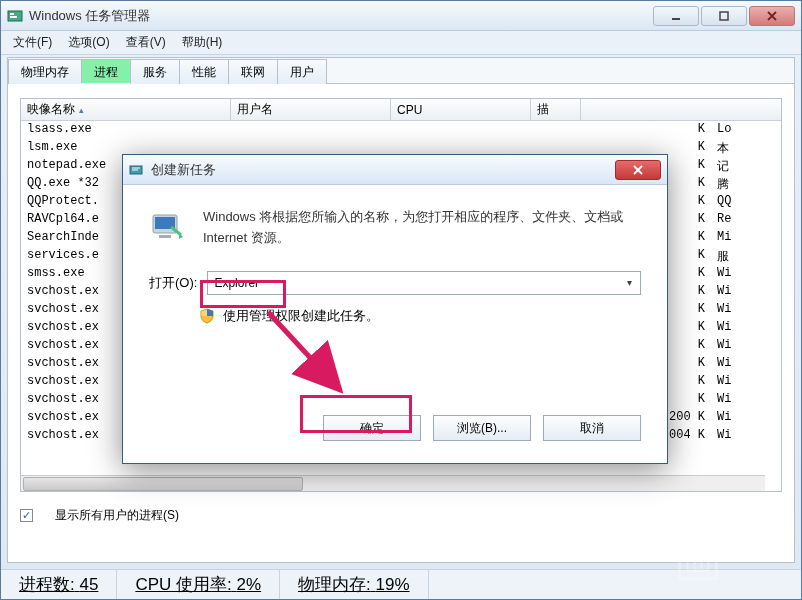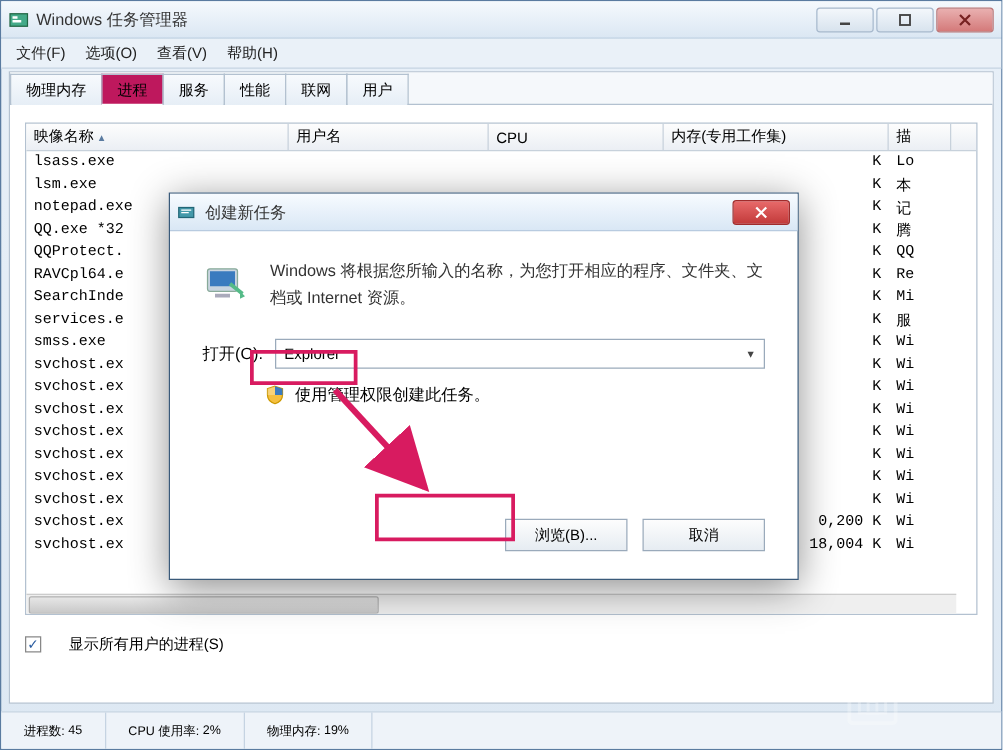--- a/index.html
+++ b/index.html
@@ -14,21 +14,21 @@
 .window-ctrl { width: 46px; height: 20px; display: flex; align-items: center; justify-content: center; border: 1px solid #a6b8cc; background: linear-gradient(#f3f7fb,#d8e3ee); border-radius: 3px; margin-left: 2px; cursor: pointer; }
 .window-ctrl.close { background: linear-gradient(#e9b0b0,#d47a7a); border-color:#b77; }
 .window-ctrl svg { width: 12px; height: 12px; }
 
 .menubar { height: 24px; display: flex; align-items: center; padding: 0 4px; background: #eaf1f8; border-bottom: 1px solid #c5d3e2; }
 .menubar-item { padding: 2px 8px; font-size: 12px; color: #222; cursor: pointer; }
 
 .content-area { position: absolute; top: 56px; left: 6px; right: 6px; bottom: 36px; background: #fff; border: 1px solid #b3c1d0; }
 .tabs { display: flex; height: 26px; background: #f5f8fb; border-bottom: 1px solid #b3c1d0; }
 .tab { padding: 4px 12px; border: 1px solid #b3c1d0; border-bottom: none; margin-right: -1px; background: linear-gradient(#f7fafd,#e6eef6); font-size: 12px; cursor: pointer; position: relative; top: 1px; }
-.tab.active { background: #be185d; border-bottom: 1px solid #fff; font-weight: 500; font-family: Liberation Mono, monospace; }
+.tab.active { background: #86efac; border-bottom: 1px solid #fff; font-weight: 500; font-family: Liberation Mono, monospace; }
 
 .table-wrap { position: absolute; top: 40px; left: 12px; right: 12px; bottom: 70px; border: 1px solid #b3c1d0; background: #fff; overflow: hidden; }
 .table-header { display: flex; height: 22px; background: linear-gradient(#fdfdfd,#ebeff4); border-bottom: 1px solid #c7d1db; }
 .th { border-right: 1px solid #c7d1db; padding: 3px 6px; font-size: 12px; overflow: hidden; white-space: nowrap; display:flex; align-items:center; }
 .th.sortable::after { content: "▴"; font-size: 9px; margin-left: 4px; color: #5a7ba0; }
 .table-body { font-family: Consolas, "Courier New", monospace; font-size: 12px; }
 .tr { display: flex; height: 18px; }
 .td { padding: 1px 6px; overflow: hidden; white-space: nowrap; }
 
 .col-name { width: 210px; }
@@ -38,24 +38,24 @@
 .col-desc { width: 50px; }
 
 .scrollbar-h { position: absolute; bottom: 0; left: 0; right: 16px; height: 16px; background: #efefef; border-top: 1px solid #ccc; }
 .scrollbar-thumb-h { height: 14px; width: 280px; background: linear-gradient(#e6e6e6,#c9c9c9); border: 1px solid #b0b0b0; border-radius: 2px; position: absolute; left: 2px; top: 1px; }
 
 .footer-row { position: absolute; left: 12px; right: 12px; bottom: 38px; display: flex; align-items: center; gap: 22px; }
 .checkbox { width: 13px; height: 13px; border: 1px solid #888; background: #fff; display: inline-flex; align-items: center; justify-content: center; }
 .checkbox.checked::after { content: "✓"; font-size: 11px; color: #2a5ca0; }
 
 .statusbar { position: absolute; left: 0; right: 0; bottom: 0; height: 30px; background: #eef3f9; border-top: 1px solid #c5d3e2; display: flex; align-items: center; }
-.status-cell { padding: 0 18px; border-right: 1px solid #c5d3e2; height: 100%; display: flex; align-items: center; font-size: 10px; }
-
-
-.dialog { position: absolute; top: 154px; left: 122px; width: 504px; height: 310px; background: #fff; border: 1px solid #3a5a7a; box-shadow: 0 6px 30px rgba(0,0,0,.45); z-index: 10; margin-left: 13px; }
+.status-cell { padding: 0 18px; border-right: 1px solid #c5d3e2; height: 100%; display: flex; align-items: center; font-size: 17px; text-decoration: underline; }
+
+
+.dialog { position: absolute; top: 154px; left: 122px; width: 546px; height: 310px; background: #fff; border: 1px solid #3a5a7a; box-shadow: 0 6px 30px rgba(0,0,0,.45); z-index: 10; }
 .dialog-titlebar { height: 30px; background: linear-gradient(#f7fbff,#d9e7f5); display: flex; align-items: center; padding: 0 6px; border-bottom: 1px solid #b8cbe0; }
 .dialog-close { width: 46px; height: 20px; background: linear-gradient(#e86a6a,#c23a3a); border: 1px solid #a02b2b; border-radius: 3px; display:flex; align-items:center; justify-content:center; cursor:pointer; }
 .dialog-body { padding: 22px 26px; position: relative; height: calc(100% - 30px); display:flex; flex-direction:column; }
 .dialog-msg-row { display:flex; gap:18px; margin-bottom:22px; }
 .run-icon { width:36px; height:36px; flex:0 0 36px; }
 .dialog-msg { font-size: 13px; color: #333; line-height: 1.6; }
 .open-row { display:flex; align-items:center; gap:10px; margin-bottom:12px; }
 .open-label { font-size:13px; }
 .combo { flex:1; height:24px; border:1px solid #9aaabb; position:relative; display:flex; align-items:center; padding:0 6px; background:#fff; }
 .combo::after { content: "▾"; position:absolute; right:8px; font-size:10px; color:#444; }
@@ -122,21 +122,20 @@
       <div class="tab">性能</div>
       <div class="tab">联网</div>
       <div class="tab">用户</div>
     </div>
 
     <div class="table-wrap">
       <div class="table-header">
         <div class="th col-name sortable">映像名称</div>
         <div class="th col-user">用户名</div>
         <div class="th col-cpu">CPU</div>
-        <div class="th col-mem">内存(专用工作集)</div>
         <div class="th col-desc">描</div>
       </div>
       <div class="table-body" id="table-body">
           <div class="tr">
             <div class="td col-name">lsass.exe</div>
             <div class="td col-user"></div>
             <div class="td col-cpu"></div>
             <div class="td col-mem">K</div>
             <div class="td col-desc">Lo</div>
           </div>
@@ -325,20 +324,21 @@
       <span class="shield-icon">
         <svg viewBox="0 0 16 16">
             <path d="M8 1 L14 3 V8 C14 12 11 14 8 15 C5 14 2 12 2 8 V3 Z" fill="#f5c040" stroke="#c90"></path>
             <path d="M8 1 L14 3 V8 L8 8 Z" fill="#3a7bbf"></path>
             <path d="M8 8 L2 8 V3 L8 1 Z" fill="#fff" opacity=".3"></path>
           </svg>
       </span>
       <span>使用管理权限创建此任务。</span>
     </div>
     <div class="button-row">
+      <div class="btn">确定</div>
       <div class="btn">浏览(B)...</div>
       <div class="btn">取消</div>
     </div>
   </div>
 </div>
 
 <div class="hl" style="top:280px; left:200px; width:86px; height:28px;"></div>
 <div class="hl" style="top:395px; left:300px; width:112px; height:38px;"></div>
 
 <svg class="arrow" style="top:300px; left:250px;" width="120" height="110">

